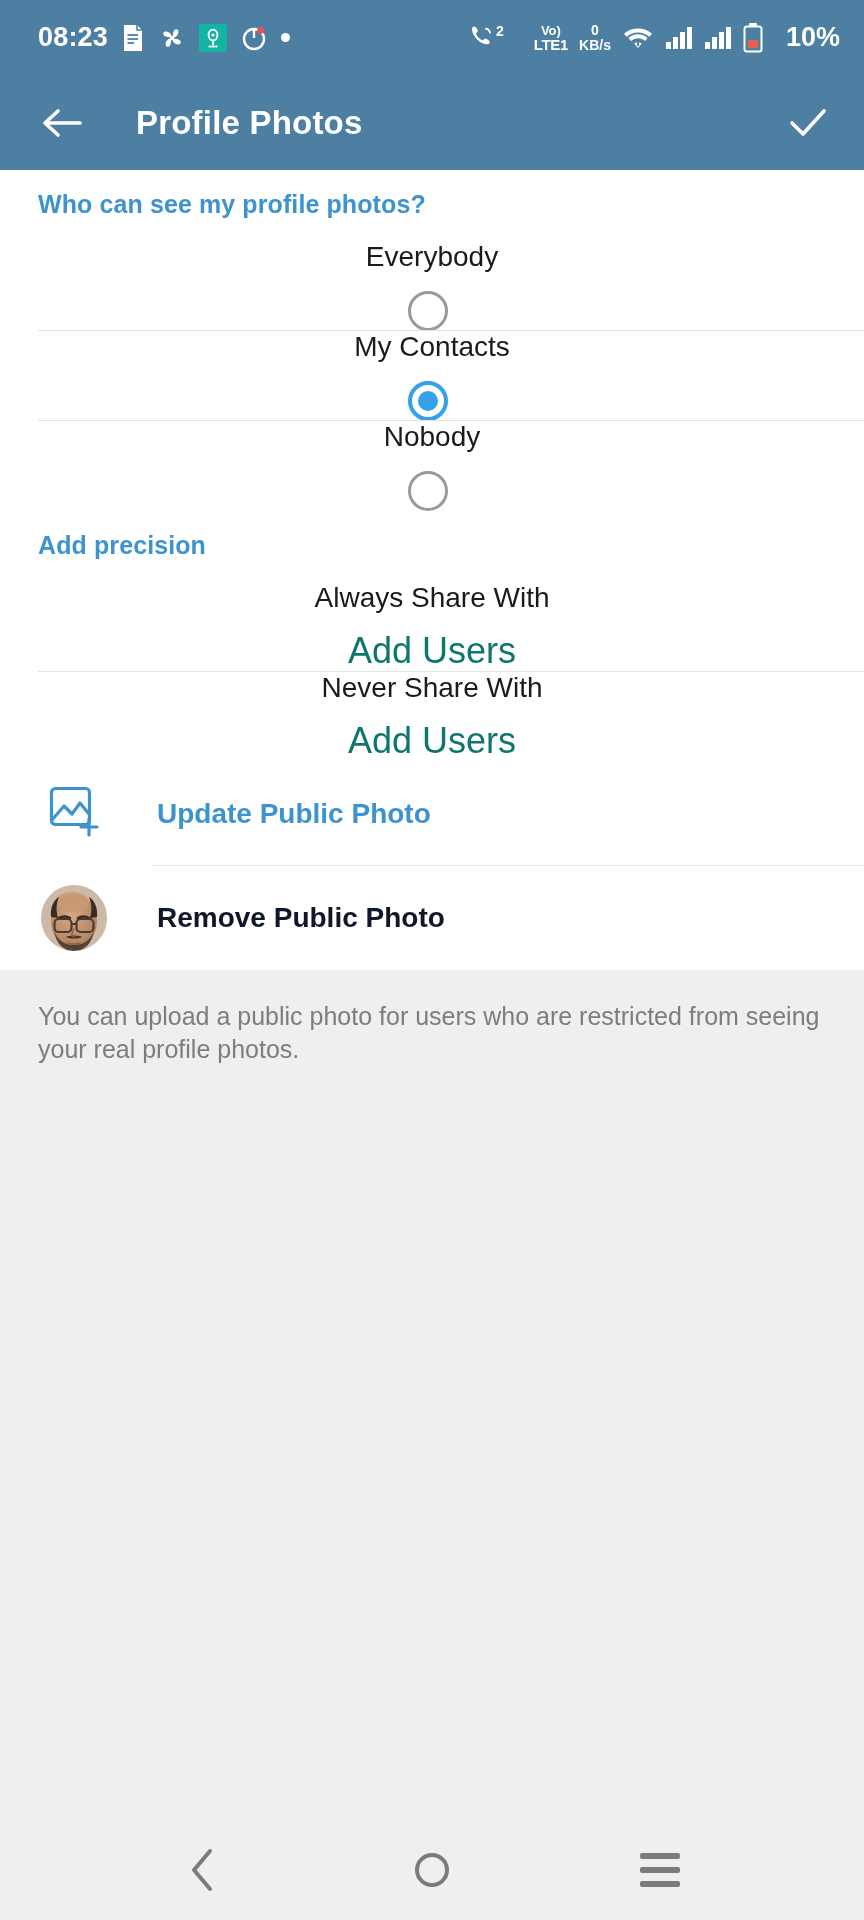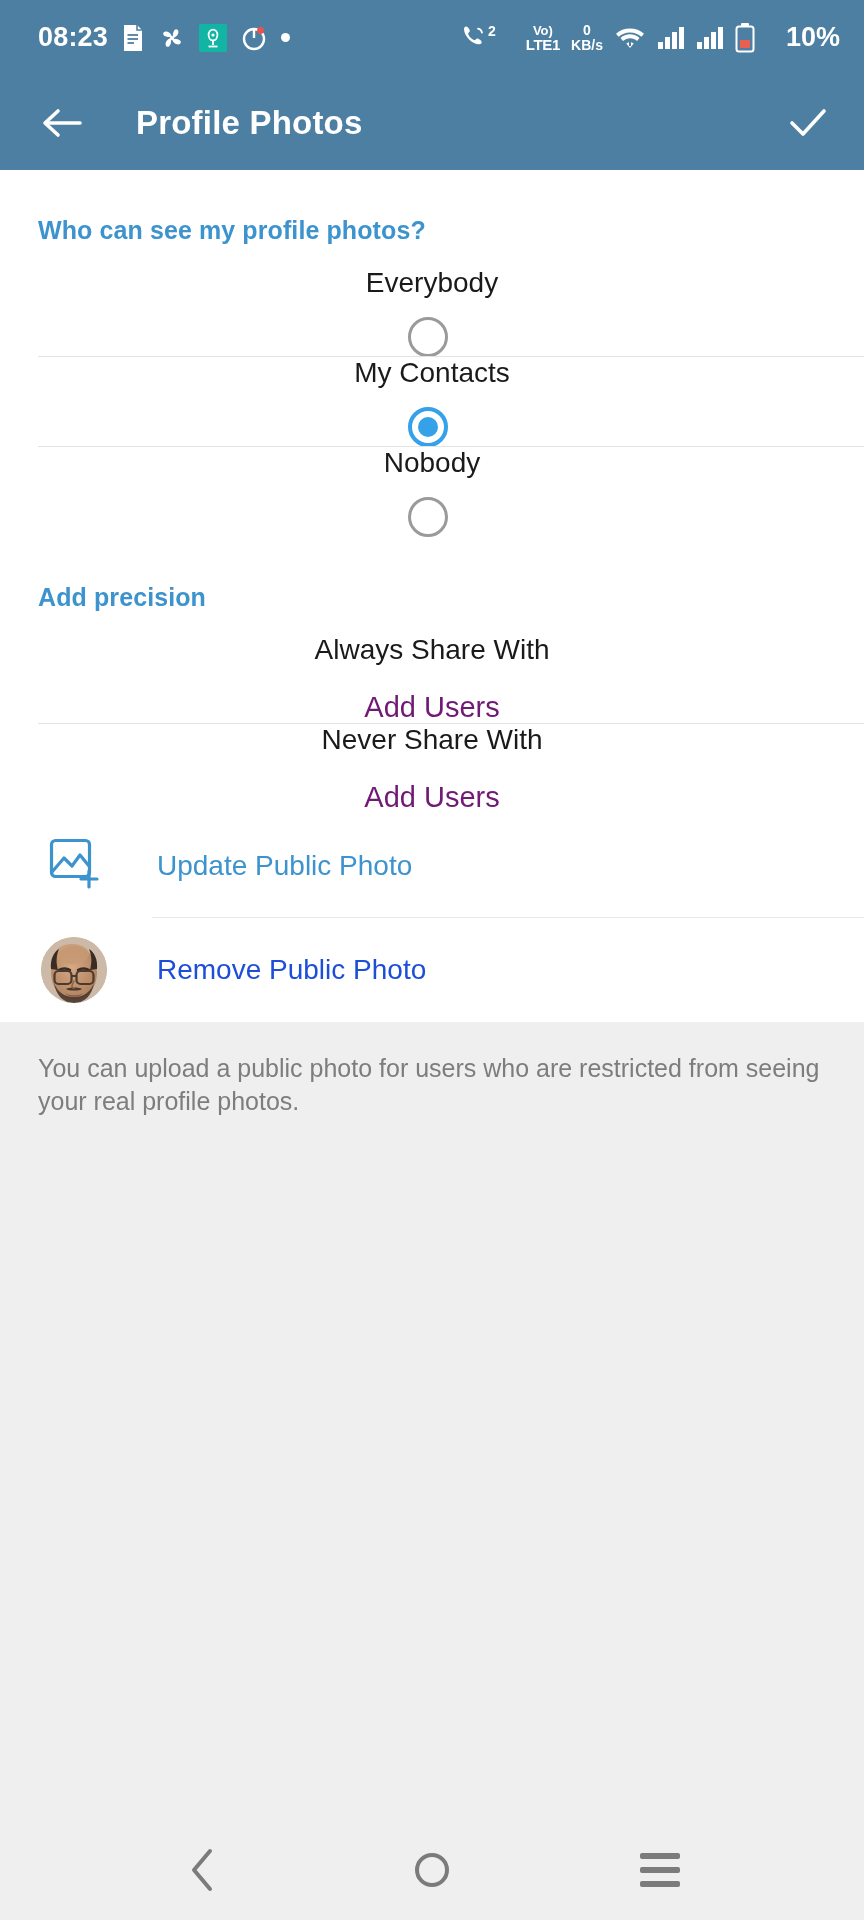--- a/index.html
+++ b/index.html
@@ -21,37 +21,37 @@
   .sb-right { display:flex; align-items:center; gap:11px; }
   .sb-clock { font-size:27px; font-weight:bold; letter-spacing:.2px; }
   .sb-ico { display:flex; align-items:center; justify-content:center; }
   .sb-dot { width:9px; height:9px; border-radius:50%; background:#fff; }
   .volte { display:flex; flex-direction:column; align-items:center; line-height:1;margin-left:25px; }
   .volte .t1 { font-size:13px; font-weight:bold; }
   .volte .t2 { font-size:15px; font-weight:bold; letter-spacing:-.3px; }
   .kbs { display:flex; flex-direction:column; align-items:center; line-height:1.05; }
   .kbs .n { font-size:14px; font-weight:bold; }
   .kbs .u { font-size:14px; font-weight:bold; }
-  .batt-pct { font-size:27px; font-weight:bold; margin-left:20px; }
+  .batt-pct { font-size:27px; font-weight:bold; margin-left:12px; }
 
   
   .appbar {
     height:95px; background:#4d7fa3; color:#ffffff;
     display:flex; align-items:center; padding:0 28px 0 34px; flex:none;
   }
   .back-btn { width:56px; height:56px; display:flex; align-items:center; justify-content:center; cursor:pointer; }
   .appbar-title { font-size:33px; font-weight:bold; margin-left:46px; flex:1; letter-spacing:.2px; }
   .done-btn { width:56px; height:56px; display:flex; align-items:center; justify-content:center; cursor:pointer; }
 
   
   .content { flex:1; overflow:hidden; background:#efefef; }
   .card { background:#ffffff; }
   .section-head {
     color:#3c93ce; font-size:25px; font-weight:bold;
-    padding:46px 38px 22px 38px; letter-spacing:.1px;
+    padding:20px 38px 22px 38px; letter-spacing:.1px;
   }
   .row {
     display:flex; align-items:center; justify-content:space-between;
     padding:0 38px; height:90px; position:relative; cursor:pointer;flex-direction:column;
   }
   .row-label { font-size:28px; color:#1a1a1a; }
   .row.divider::after {
     content:""; position:absolute; left:38px; right:0; bottom:0;
     height:1px; background:#e3e3e3;
   }
@@ -63,33 +63,33 @@
   }
   .radio.on { border-color:#34a1e8; border-width:4px; }
   .radio.on::after { content:""; width:20px; height:20px; border-radius:50%; background:#34a1e8; }
 
   .note {
     background:#efefef; color:#7d7d7d;
     font-size:25px; line-height:1.32;
     padding:30px 38px 34px 38px;
   }
 
-  .link-value { color:#701a75; font-size:29px; }
+  .link-value { color:#0f766e; font-size:36px; }
 
   
   .photo-row {
-    display:flex; align-items:center; padding:12px 38px; height:104px; position:relative; cursor:pointer;
+    display:flex; align-items:center; padding:12px 38px; height:104px; position:relative; cursor:pointer;font-weight:bold;
   }
   .photo-row.divider::after {
     content:""; position:absolute; left:152px; right:0; bottom:0; height:1px; background:#e8e8e8;
   }
   .photo-ico-wrap { width:72px; display:flex; align-items:center; justify-content:center; flex:none; }
   .photo-row-label { font-size:28px; margin-left:47px; }
   .label-blue { color:#3c93ce; }
-  .label-red { color:#1d4ed8;text-align:right; }
+  .label-red { color:#0f172a;text-align:right; }
 
   .avatar { width:66px; height:66px; border-radius:50%; overflow:hidden; flex:none; position:relative; background:#cbb7a6; }
 
   
   .navbar {
     height:100px; background:#efefef; flex:none;
     display:flex; align-items:center; justify-content:space-around;
     padding:0 90px;
   }
   .nav-btn { width:72px; height:72px; display:flex; align-items:center; justify-content:center; cursor:pointer; }

